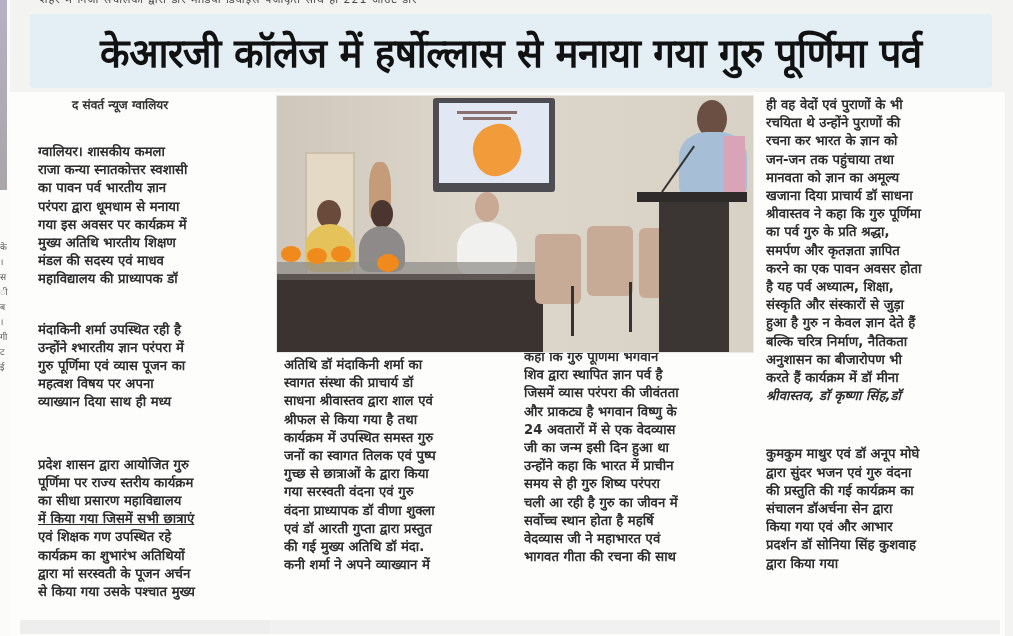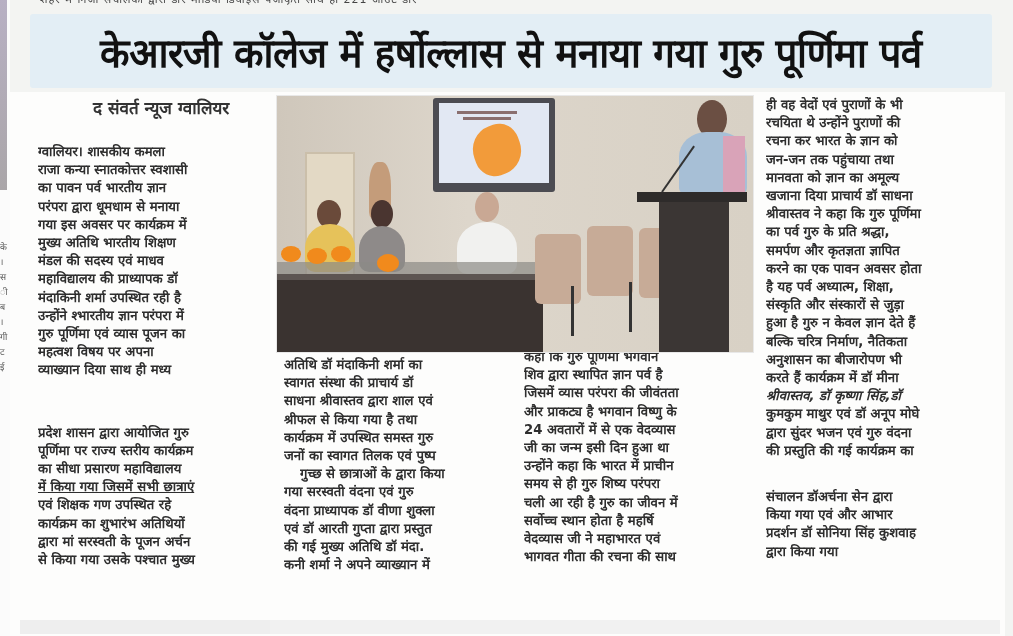--- a/index.html
+++ b/index.html
@@ -37,22 +37,22 @@
     font-family:"DejaVu Sans", sans-serif;
     font-weight:bold; font-size:40px; color:#111;
     letter-spacing:-0.5px; white-space:nowrap;
     transform:scaleX(0.96);
   }
   .page {
     position:absolute; left:10px; top:92px; width:995px; height:544px;
     background:#fdfdfc;
   }
   .byline {
-    position:absolute; left:93px; top:96px; width:170px;
-    font-size:17px; font-weight:bold; color:#333; white-space:nowrap;
+    position:absolute; left:72px; top:96px; width:170px;
+    font-size:12px; font-weight:bold; color:#333; white-space:nowrap;
   }
   .col {
     position:absolute;
     font-size:13.2px; line-height:18.2px; color:#2e2e2e;
     text-align:justify; text-align-last:left;
     font-weight:bold;
   }
   .col1 { left:38px; top:143px; width:224px; }
   .col2 { left:284px; top:356px; width:220px; }
   .col3 { left:524px; top:348px; width:222px; }
@@ -129,42 +129,42 @@
 
 <div class="col col1">
     <div class="line" style="white-space: nowrap; overflow: hidden;">ग्वालियर। शासकीय कमला</div>
     <div class="line" style="white-space: nowrap; overflow: hidden;">राजा कन्या स्नातकोत्तर स्वशासी</div>
     <div class="line" style="white-space: nowrap; overflow: hidden;">का पावन पर्व भारतीय ज्ञान</div>
     <div class="line" style="white-space: nowrap; overflow: hidden;">परंपरा द्वारा धूमधाम से मनाया</div>
     <div class="line" style="white-space: nowrap; overflow: hidden;">गया इस अवसर पर कार्यक्रम में</div>
     <div class="line" style="white-space: nowrap; overflow: hidden;">मुख्य अतिथि भारतीय शिक्षण</div>
     <div class="line" style="white-space: nowrap; overflow: hidden;">मंडल की सदस्य एवं माधव</div>
     <div class="line" style="white-space: nowrap; overflow: hidden;">महाविद्यालय की प्राध्यापक डॉ</div>
-    <div class="line" style="white-space: nowrap; overflow: hidden;">मंदाकिनी शर्मा उपस्थित रही है</div>
+    <div class="line" style="white-space: nowrap; overflow: hidden; margin-top: 32px;">मंदाकिनी शर्मा उपस्थित रही है</div>
     <div class="line" style="white-space: nowrap; overflow: hidden;">उन्होंने श्भारतीय ज्ञान परंपरा में</div>
     <div class="line" style="white-space: nowrap; overflow: hidden;">गुरु पूर्णिमा एवं व्यास पूजन का</div>
     <div class="line" style="white-space: nowrap; overflow: hidden;">महत्वश विषय पर अपना</div>
     <div class="line" style="white-space: nowrap; overflow: hidden;">व्याख्यान दिया साथ ही मध्य</div>
     <div class="line" style="white-space: nowrap; overflow: hidden; margin-top: 44px;">प्रदेश शासन द्वारा आयोजित गुरु</div>
     <div class="line" style="white-space: nowrap; overflow: hidden;">पूर्णिमा पर राज्य स्तरीय कार्यक्रम</div>
     <div class="line" style="white-space: nowrap; overflow: hidden;">का सीधा प्रसारण महाविद्यालय</div>
     <div class="line" style="white-space: nowrap; overflow: hidden; text-decoration: underline;">में किया गया जिसमें सभी छात्राएं</div>
     <div class="line" style="white-space: nowrap; overflow: hidden;">एवं शिक्षक गण उपस्थित रहे</div>
     <div class="line" style="white-space: nowrap; overflow: hidden;">कार्यक्रम का शुभारंभ अतिथियों</div>
     <div class="line" style="white-space: nowrap; overflow: hidden;">द्वारा मां सरस्वती के पूजन अर्चन</div>
     <div class="line" style="white-space: nowrap; overflow: hidden;">से किया गया उसके पश्चात मुख्य</div>
   </div>
 <div class="col col2">
     <div class="line" style="white-space: nowrap; overflow: hidden;">अतिथि डॉ मंदाकिनी शर्मा का</div>
     <div class="line" style="white-space: nowrap; overflow: hidden;">स्वागत संस्था की प्राचार्य डॉ</div>
     <div class="line" style="white-space: nowrap; overflow: hidden;">साधना श्रीवास्तव द्वारा शाल एवं</div>
     <div class="line" style="white-space: nowrap; overflow: hidden;">श्रीफल से किया गया है तथा</div>
     <div class="line" style="white-space: nowrap; overflow: hidden;">कार्यक्रम में उपस्थित समस्त गुरु</div>
     <div class="line" style="white-space: nowrap; overflow: hidden;">जनों का स्वागत तिलक एवं पुष्प</div>
-    <div class="line" style="white-space: nowrap; overflow: hidden; margin-left: 16px;">गुच्छ से छात्राओं के द्वारा किया</div>
+    <div class="line" style="white-space: nowrap; overflow: hidden;">गुच्छ से छात्राओं के द्वारा किया</div>
     <div class="line" style="white-space: nowrap; overflow: hidden;">गया सरस्वती वंदना एवं गुरु</div>
     <div class="line" style="white-space: nowrap; overflow: hidden;">वंदना प्राध्यापक डॉ वीणा शुक्ला</div>
     <div class="line" style="white-space: nowrap; overflow: hidden;">एवं डॉ आरती गुप्ता द्वारा प्रस्तुत</div>
     <div class="line" style="white-space: nowrap; overflow: hidden;">की गई मुख्य अतिथि डॉ मंदा.</div>
     <div class="line" style="white-space: nowrap; overflow: hidden;">कनी शर्मा ने अपने व्याख्यान में</div>
   </div>
 <div class="col col3">
     <div class="line" style="white-space: nowrap; overflow: hidden;">कहा कि गुरु पूर्णिमा भगवान</div>
     <div class="line" style="white-space: nowrap; overflow: hidden;">शिव द्वारा स्थापित ज्ञान पर्व है</div>
     <div class="line" style="white-space: nowrap; overflow: hidden;">जिसमें व्यास परंपरा की जीवंतता</div>
@@ -189,24 +189,24 @@
     <div class="line" style="white-space: nowrap; overflow: hidden;">का पर्व गुरु के प्रति श्रद्धा,</div>
     <div class="line" style="white-space: nowrap; overflow: hidden;">समर्पण और कृतज्ञता ज्ञापित</div>
     <div class="line" style="white-space: nowrap; overflow: hidden;">करने का एक पावन अवसर होता</div>
     <div class="line" style="white-space: nowrap; overflow: hidden;">है यह पर्व अध्यात्म, शिक्षा,</div>
     <div class="line" style="white-space: nowrap; overflow: hidden;">संस्कृति और संस्कारों से जुड़ा</div>
     <div class="line" style="white-space: nowrap; overflow: hidden;">हुआ है गुरु न केवल ज्ञान देते हैं</div>
     <div class="line" style="white-space: nowrap; overflow: hidden;">बल्कि चरित्र निर्माण, नैतिकता</div>
     <div class="line" style="white-space: nowrap; overflow: hidden;">अनुशासन का बीजारोपण भी</div>
     <div class="line" style="white-space: nowrap; overflow: hidden;">करते हैं कार्यक्रम में डॉ मीना</div>
     <div class="line" style="white-space: nowrap; overflow: hidden; font-style: italic;">श्रीवास्तव, डॉ कृष्णा सिंह,डॉ</div>
-    <div class="line" style="white-space: nowrap; overflow: hidden;">कुमकुम माथुर एवं डॉ अनूप मोघे</div>
+    <div class="line" style="white-space: nowrap; overflow: hidden; margin-top: 40px;">कुमकुम माथुर एवं डॉ अनूप मोघे</div>
     <div class="line" style="white-space: nowrap; overflow: hidden;">द्वारा सुंदर भजन एवं गुरु वंदना</div>
     <div class="line" style="white-space: nowrap; overflow: hidden;">की प्रस्तुति की गई कार्यक्रम का</div>
-    <div class="line" style="white-space: nowrap; overflow: hidden; margin-top: 28px;">संचालन डॉअर्चना सेन द्वारा</div>
+    <div class="line" style="white-space: nowrap; overflow: hidden;">संचालन डॉअर्चना सेन द्वारा</div>
     <div class="line" style="white-space: nowrap; overflow: hidden;">किया गया एवं और आभार</div>
     <div class="line" style="white-space: nowrap; overflow: hidden;">प्रदर्शन डॉ सोनिया सिंह कुशवाह</div>
     <div class="line" style="white-space: nowrap; overflow: hidden;">द्वारा किया गया</div>
   </div>
 
 <div class="photo">
   <div class="wall"></div>
   <div class="door"></div>
   <div class="screen">
     <div class="screen-inner">

